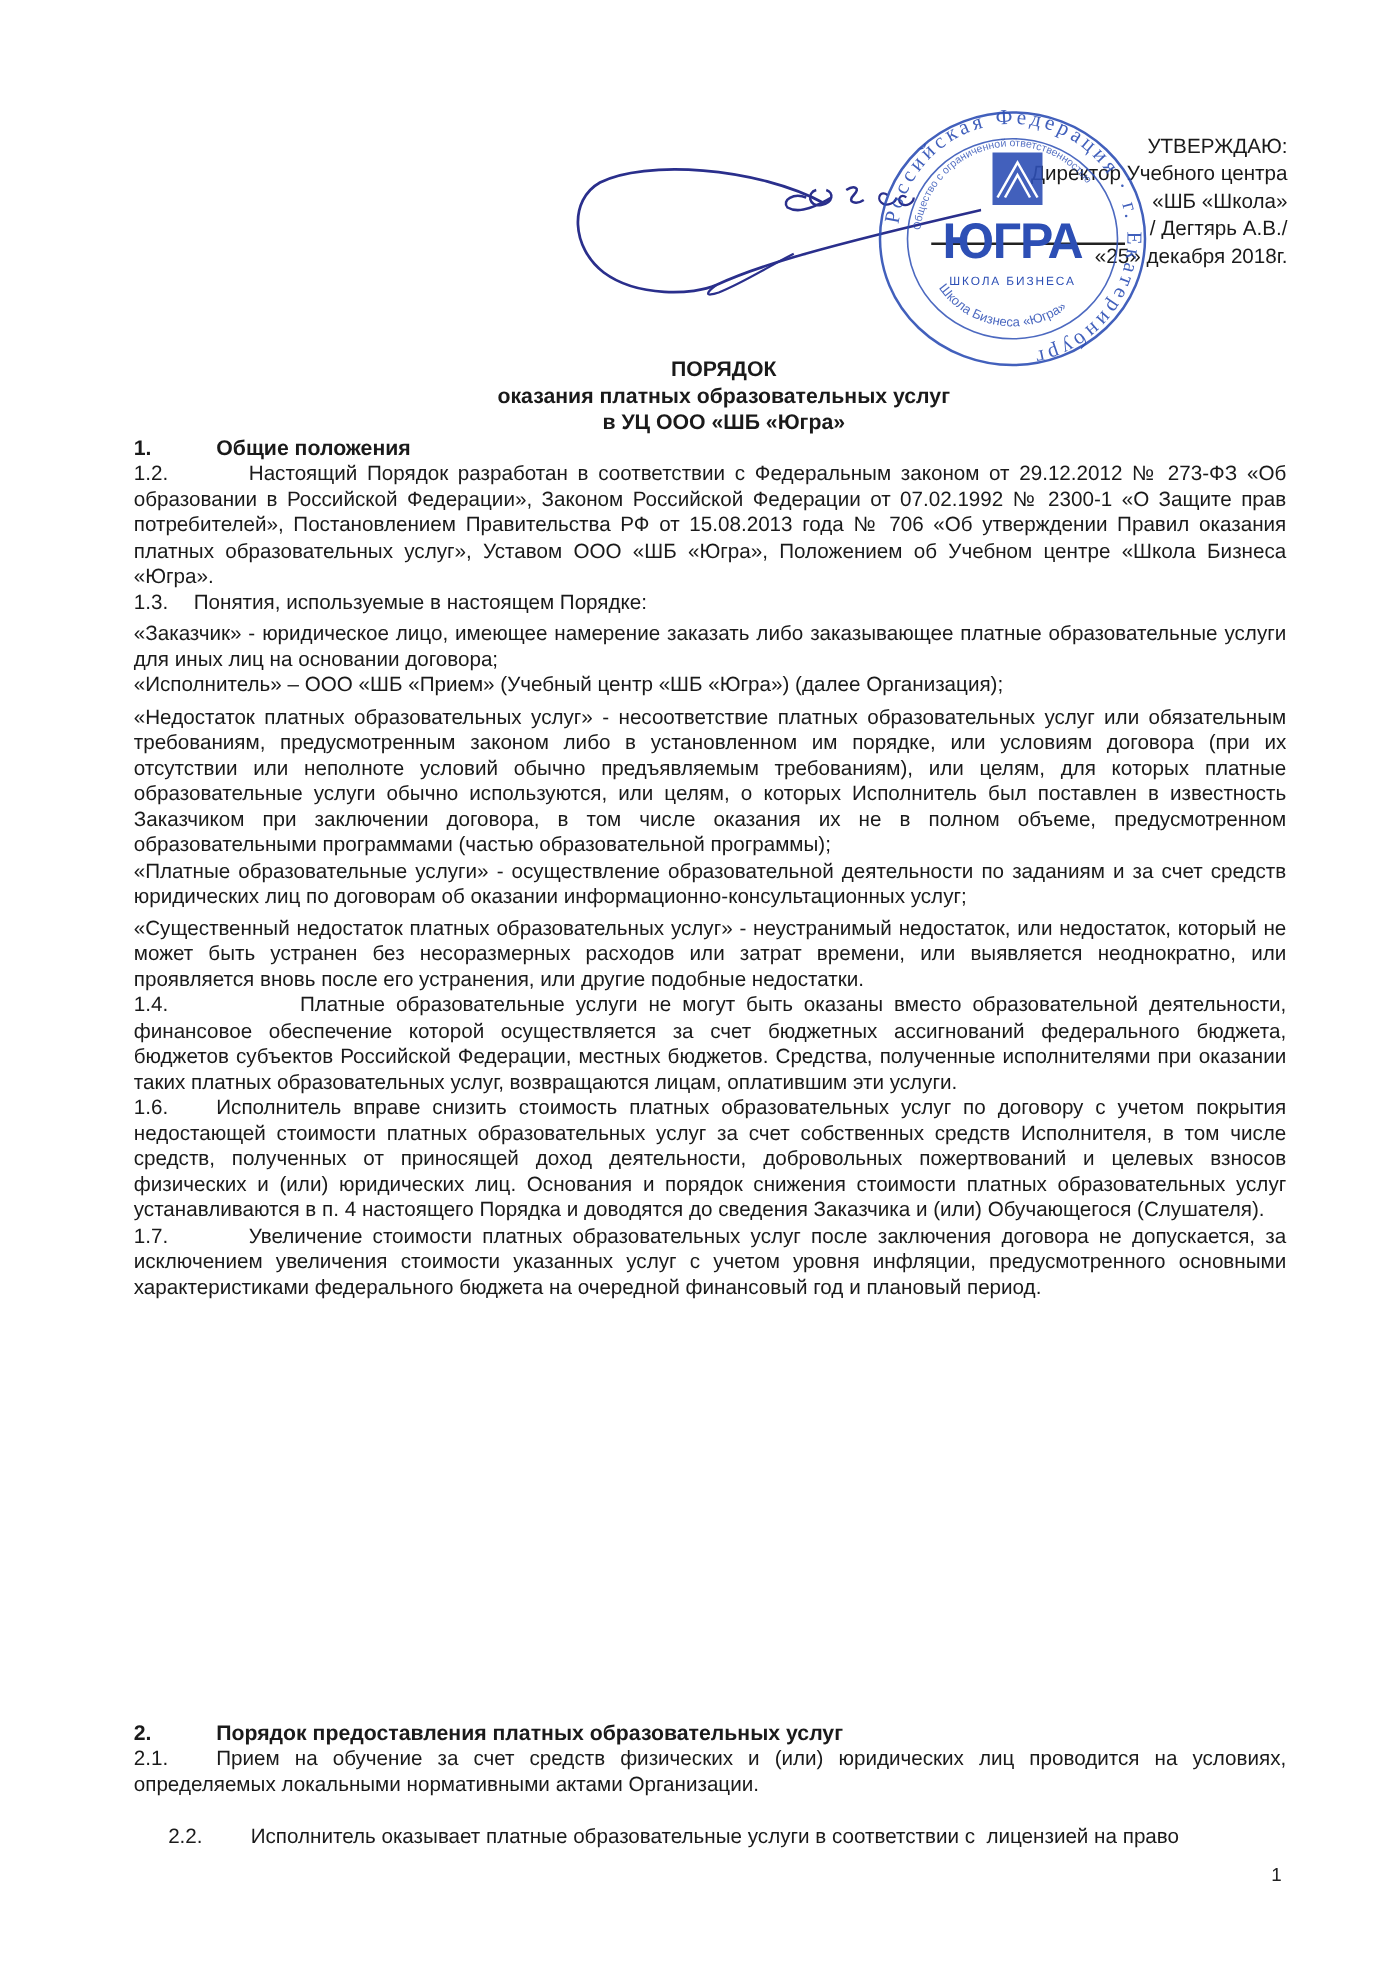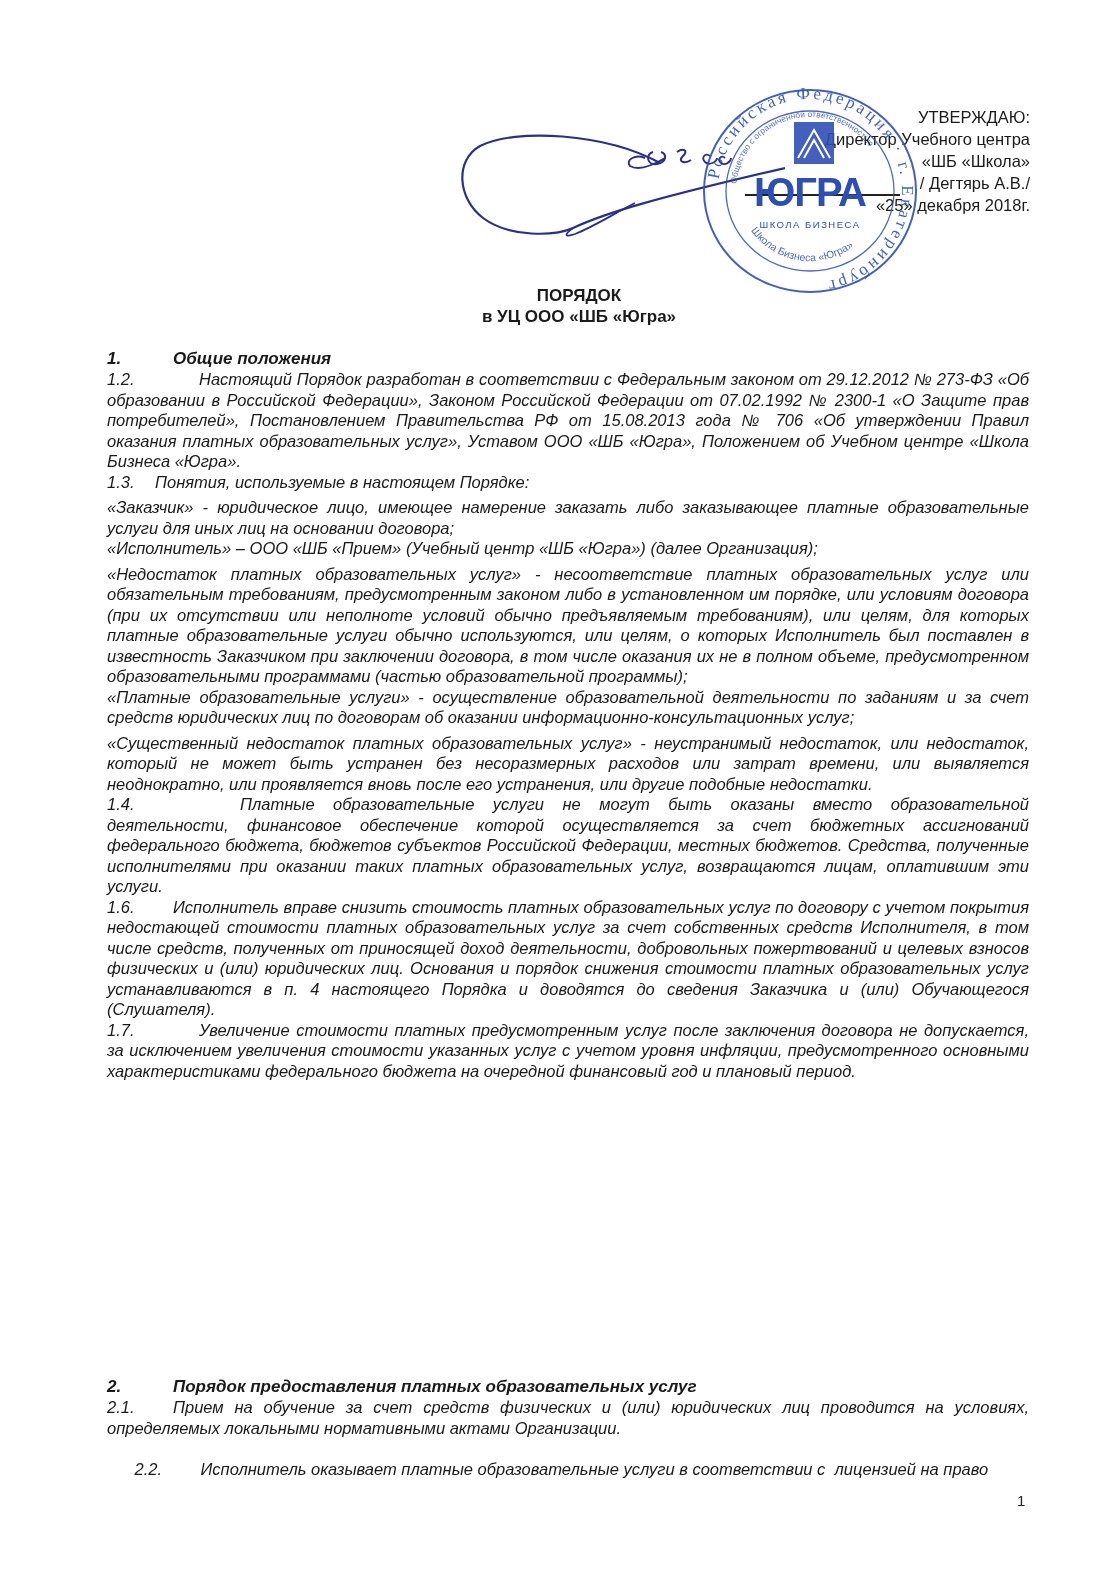--- a/index.html
+++ b/index.html
@@ -16,21 +16,21 @@
   .approve div { white-space: nowrap; }
 
   
   .signature { position: absolute; left: 455px; top: 108px; width: 330px; height: 160px; z-index: 2; pointer-events: none; }
   .stamp { position: absolute; left: 700px; top: 86px; width: 220px; height: 210px; z-index: 3; pointer-events: none; }
   .sign-line { position: absolute; left: 745px; top: 194px; width: 155px; height: 1.5px; background: #222; z-index: 2; }
 
   
   .title { position: absolute; left: 0; width: 1110px; text-align: center; font-weight: bold; font-size: 17px; line-height: 21px; padding-left: 48px; }
   
-  .content { position: absolute; left: 107px; width: 922px; font-size: 16.5px; line-height: 20.5px; color: #1a1a1a; font-style: italic; }
+  .content { position: absolute; left: 107px; width: 922px; font-size: 16.5px; line-height: 20.5px; color: #1a1a1a; }
   .para { text-align: justify; text-align-last: left; }
   .num { display: inline-block; }
   .heading { font-weight: bold; font-size: 17px; line-height: 21px; }
   .heading .num { width: 66px; }
   .gap { height: 5px; }
 
   .pageno { position: absolute; left: 1017px; top: 1492px; font-size: 15px; color: #222; }
 </style>
 </head>
 <body>
@@ -72,20 +72,21 @@
       <textPath href="#bottomArc" startOffset="14%">Школа Бизнеса «Югра»</textPath>
     </text>
     <rect x="94" y="36" width="40" height="42" fill="#2d4fb5" opacity="0.9"></rect>
     <path d="M 98 72 L 114 44 L 130 72 M 104 72 L 114 54 L 124 72" stroke="#ffffff" stroke-width="2" fill="none"></path>
     <text x="110" y="120" text-anchor="middle" font-family="Liberation Sans, sans-serif" font-weight="bold" font-size="40" fill="#2d4fb5" letter-spacing="-1">ЮГРА</text>
     <text x="110" y="142" text-anchor="middle" font-family="Liberation Sans, sans-serif" font-size="9.5" fill="#2d4fb5" letter-spacing="1.5">ШКОЛА БИЗНЕСА</text>
   </svg>
 
   <div class="title" style="top:285px;">
     <div>ПОРЯДОК</div>
+    <div>оказания платных образовательных услуг</div>
     <div>в УЦ ООО «ШБ «Югра»</div>
   </div>
 
   <div class="content" style="top:348px;">
 
     <div class="heading">
       <span class="num">1.</span><span>Общие положения</span>
     </div>
 
 
@@ -109,21 +110,21 @@
     <div class="para">
       <span class="num" style="width:133px;">1.4.</span><span>Платные образовательные услуги не могут быть оказаны вместо образовательной деятельности, финансовое обеспечение которой осуществляется за счет бюджетных ассигнований федерального бюджета, бюджетов субъектов Российской Федерации, местных бюджетов. Средства, полученные исполнителями при оказании таких платных образовательных услуг, возвращаются лицам, оплатившим эти услуги.</span>
     </div>
 
 
     <div class="para">
       <span class="num" style="width:66px;">1.6.</span><span>Исполнитель вправе снизить стоимость платных образовательных услуг по договору с учетом покрытия недостающей стоимости платных образовательных услуг за счет собственных средств Исполнителя, в том числе средств, полученных от приносящей доход деятельности, добровольных пожертвований и целевых взносов физических и (или) юридических лиц. Основания и порядок снижения стоимости платных образовательных услуг устанавливаются в п. 4 настоящего Порядка и доводятся до сведения Заказчика и (или) Обучающегося (Слушателя).</span>
     </div>
 
     <div class="para">
-      <span class="num" style="width:92px;">1.7.</span><span>Увеличение стоимости платных предусмотренным услуг после заключения договора не допускается, за исключением увеличения стоимости указанных услуг с учетом уровня инфляции, предусмотренного основными характеристиками федерального бюджета на очередной финансовый год и плановый период.</span>
+      <span class="num" style="width:92px;">1.7.</span><span>Увеличение стоимости платных образовательных услуг после заключения договора не допускается, за исключением увеличения стоимости указанных услуг с учетом уровня инфляции, предусмотренного основными характеристиками федерального бюджета на очередной финансовый год и плановый период.</span>
     </div>
   </div>
 
   <div class="content" style="top:1376px;">
     <div class="heading">
       <span class="num">2.</span><span>Порядок предоставления платных образовательных услуг</span>
     </div>
     <div class="para">
       <span class="num" style="width:66px;">2.1.</span><span>Прием на обучение за счет средств физических и (или) юридических лиц проводится на условиях, определяемых локальными нормативными актами Организации.</span>
     </div>

